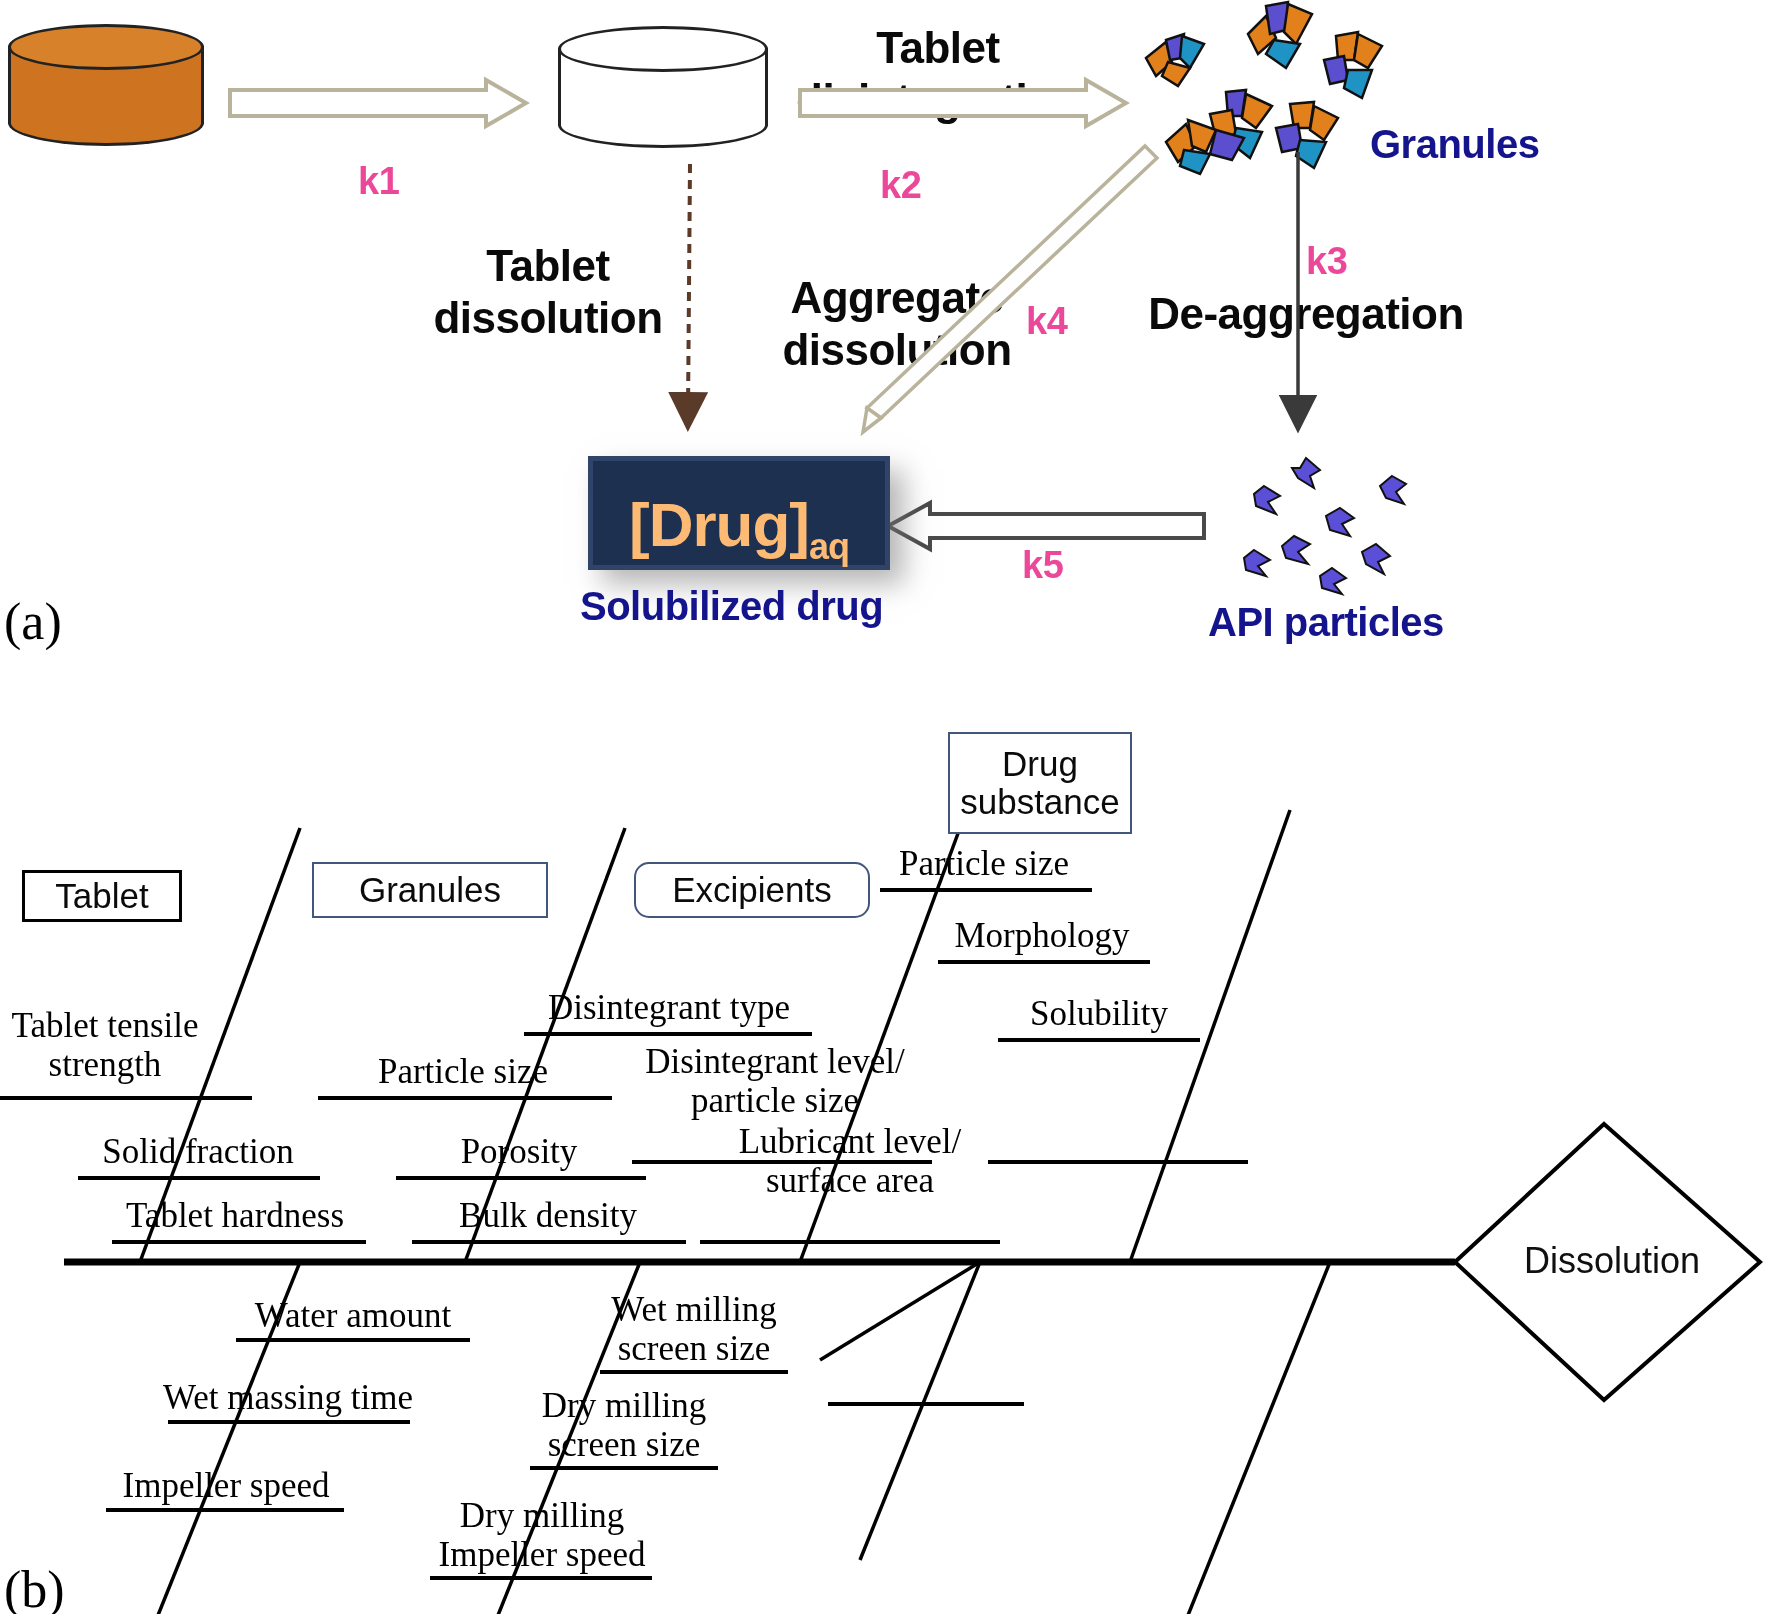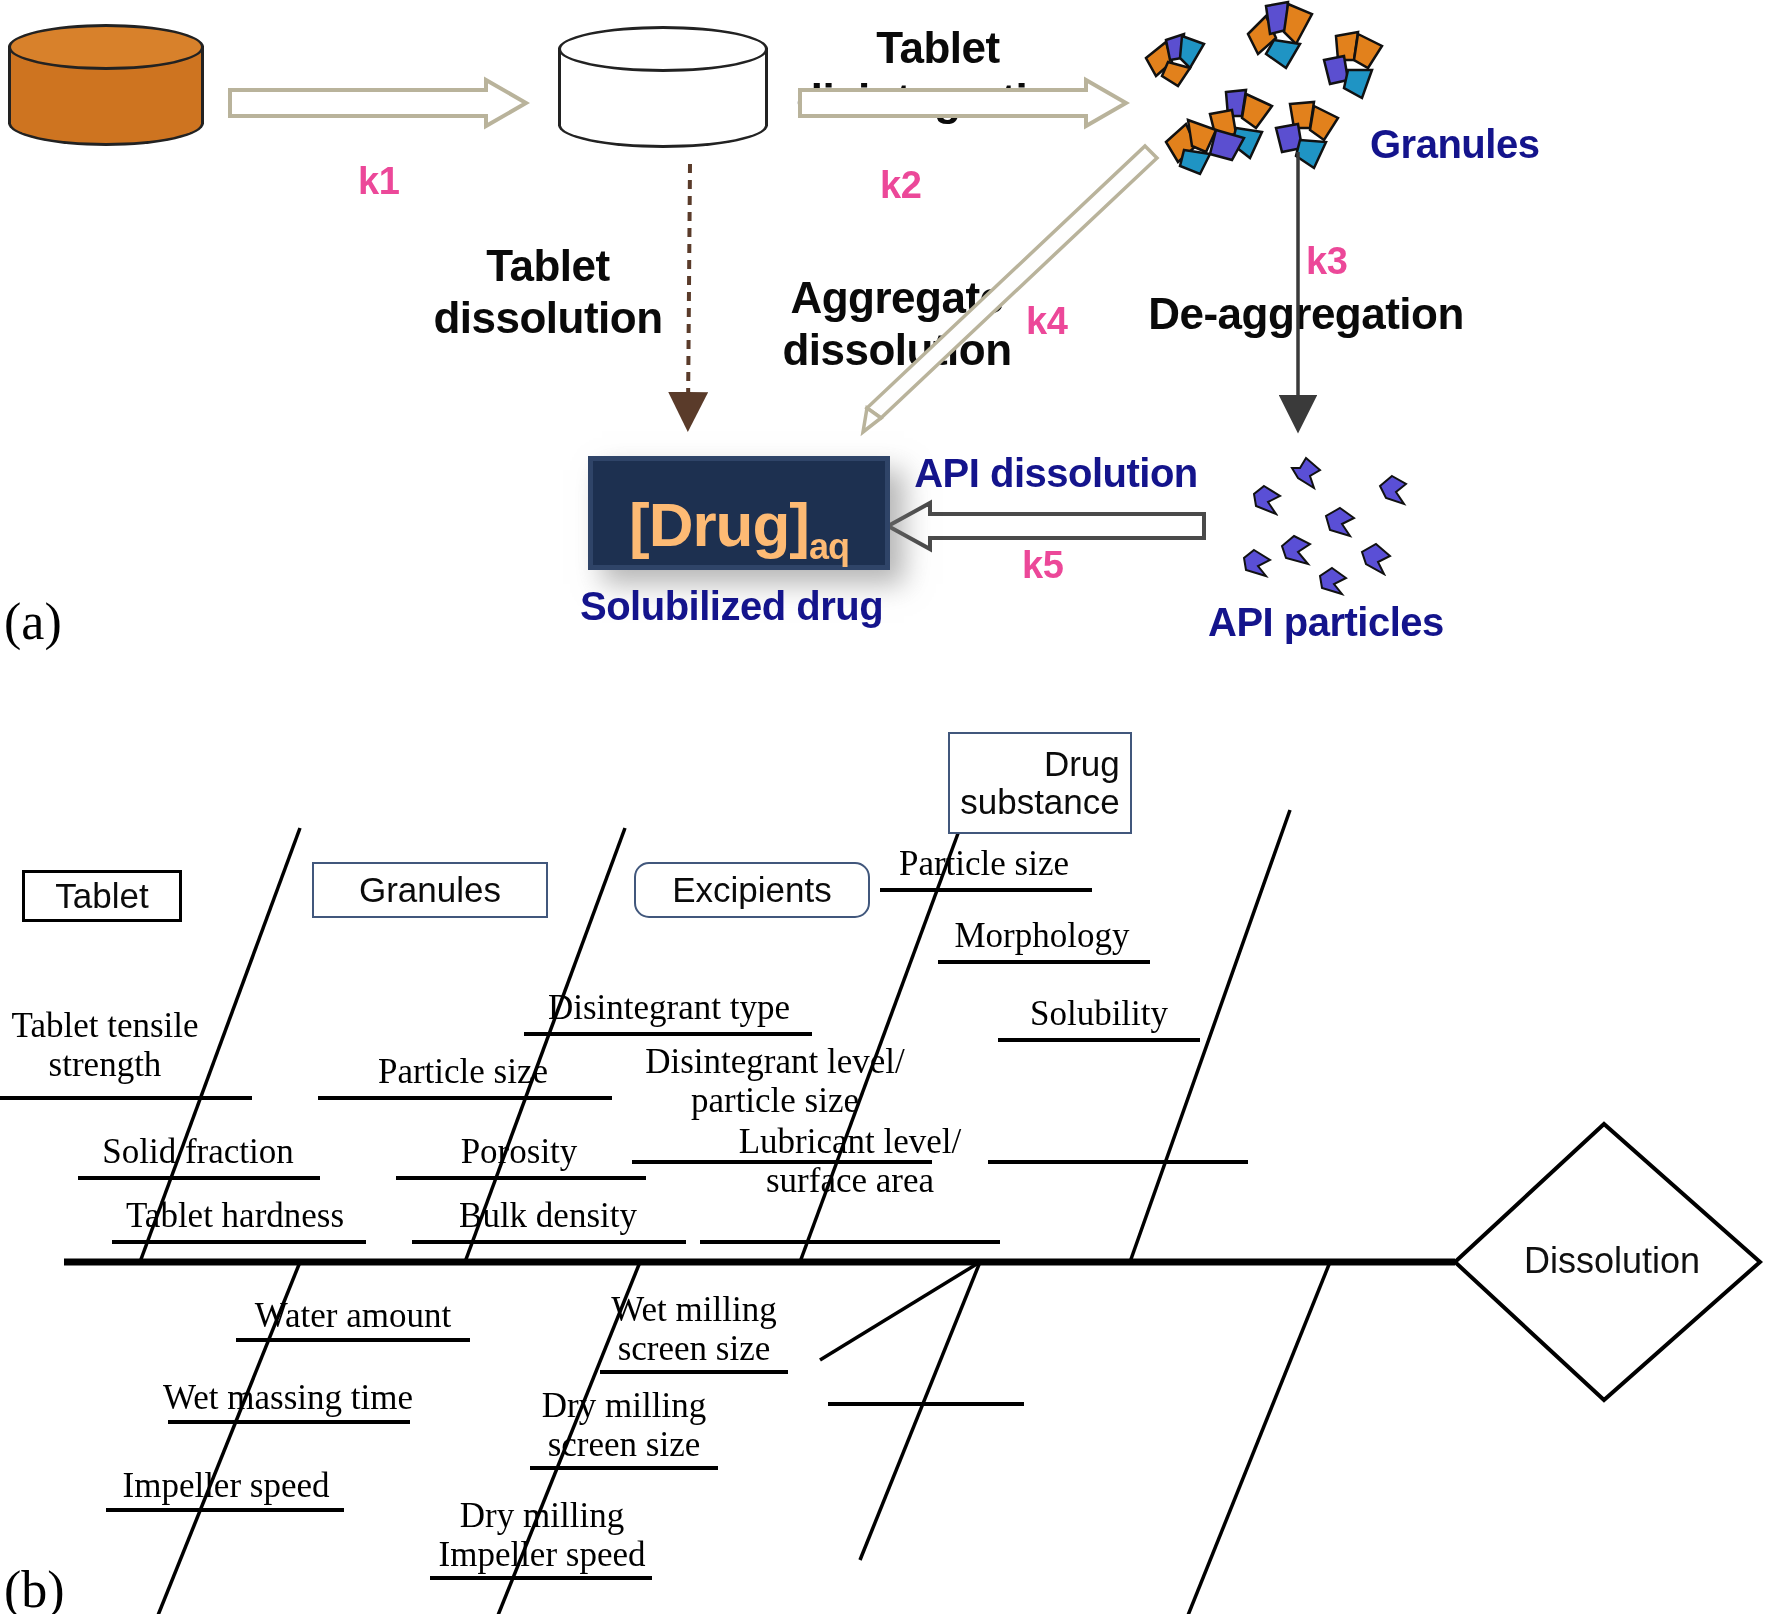--- a/index.html
+++ b/index.html
@@ -66,21 +66,21 @@
   
   #panel-b{position:absolute;left:0;top:700px;width:1772px;height:914px;}
   #fishbone{position:absolute;left:0;top:0;width:1772px;height:914px;}
 
   .cat-box{
     position:absolute;box-sizing:border-box;background:#fff;
     display:flex;align-items:center;justify-content:center;text-align:center;
     font-family:"Liberation Sans",sans-serif;font-size:35px;color:#0b0b0b;
     line-height:1.08;padding:2px 6px;
   }
-  .cat-box.blue{border:2px solid #41577c;text-align:right;}
+  .cat-box.blue{border:2px solid #41577c;}
   .cat-box.black{border:3px solid #000;}
 
   .bone-label{
     position:absolute;font-family:"Liberation Serif",serif;font-size:35px;
     color:#000;line-height:1.12;text-align:center;white-space:pre-line;
   }
 
   #diamond-label{
     position:absolute;font-family:"Liberation Sans",sans-serif;font-size:36px;color:#101010;
   }
@@ -237,21 +237,20 @@
       <svg width="32" height="32" viewBox="0 0 32 32">
           <path d="M12,2 L28,12 L16,18 L24,28 L4,22 L2,10 Z" fill="#5A4FD6" stroke="#111" stroke-width="2"></path>
         </svg>
     </div>
     <div class="particle" style="left:1318px;top:566px;">
       <svg width="32" height="32" viewBox="0 0 32 32">
           <path d="M14,2 L28,12 L16,18 L24,28 L4,22 L2,10 Z" fill="#5A4FD6" stroke="#111" stroke-width="2"></path>
         </svg>
     </div>
 
-    <div class="proc-label" style="left:906px;top:450px;width:300px;color:#14148c;font-size:40px;">API dissolution</div>
     <div class="k-label" style="left:1022px;top:544px;">k5</div>
     <div class="block-arrow" style="left:886px;top:500px;">
       <svg width="320" height="52" viewBox="0 0 320 52">
         <path d="M318,14 L44,14 L44,3 L2,26 L44,49 L44,38 L318,38 Z" fill="#ffffff" stroke="#4a4a4a" stroke-width="4"></path>
       </svg>
     </div>
 
     <div id="drug-box" style="left:588px;top:456px;width:292px;height:104px;">
       <span id="drug-text"><span>[Drug]</span><span class="sub">aq</span></span>
     </div>

